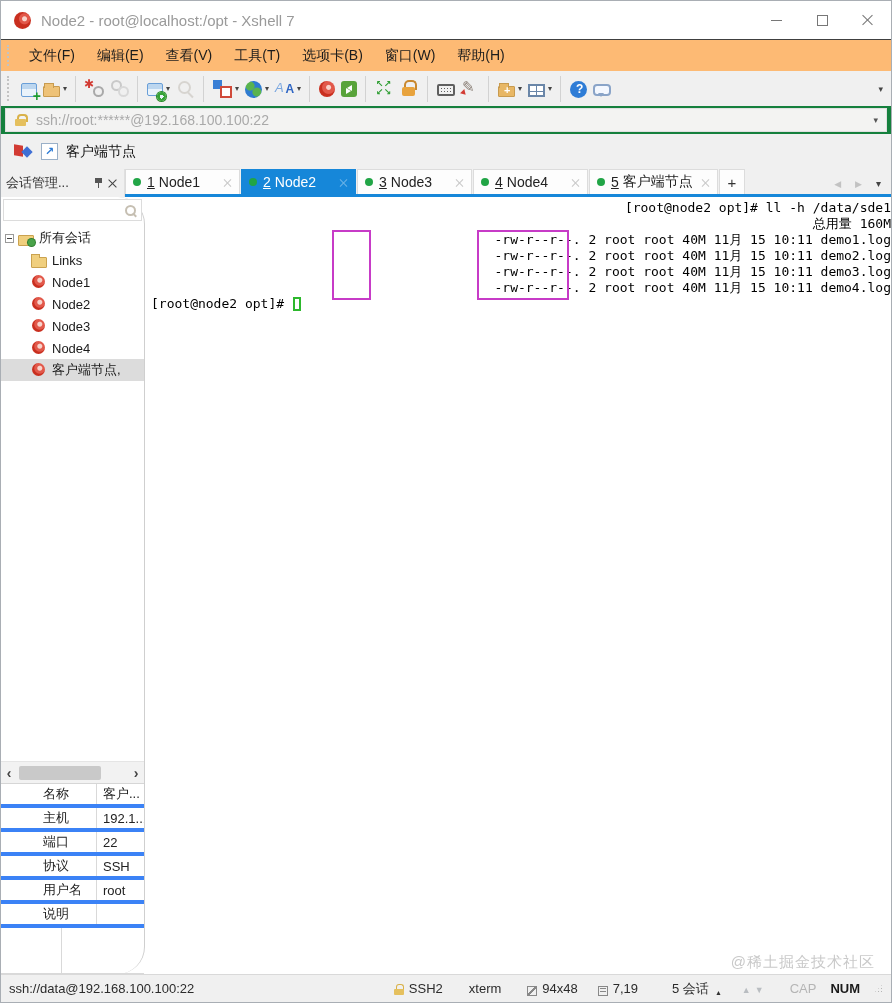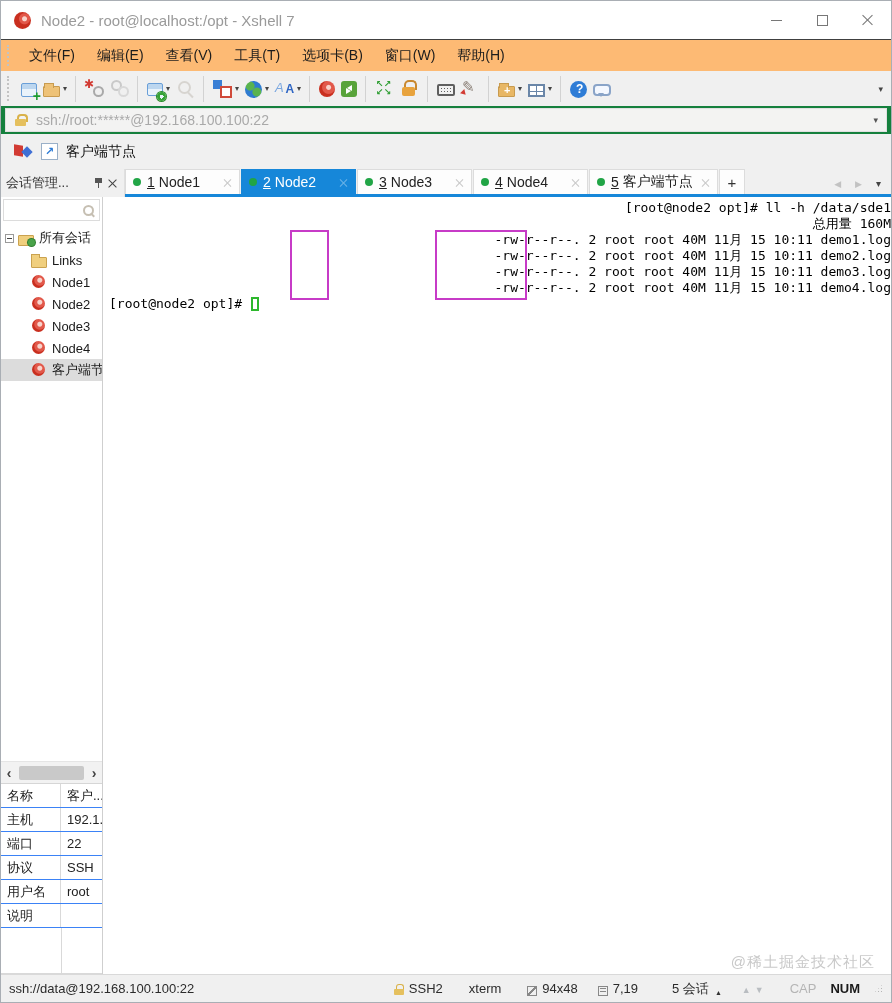--- a/index.html
+++ b/index.html
@@ -130,21 +130,21 @@
   .tab.active .tclose::before,.tab.active .tclose::after{ background:#cfe6f7;}
   .newtab-btn{ width:26px; display:flex; align-items:center; justify-content:center; background:#fdfdfd; border:1px solid #dcdcdc; border-bottom:none; color:#333; font-size:15px;}
   .newtab-btn::before{ content:"+";}
   .tab-nav{ margin-left:auto; display:flex; align-items:center; gap:14px; padding-right:10px;}
   .tnav-prev::before{ content:"◀"; color:#c2c2c2; font-size:9px;}
   .tnav-next::before{ content:"▶"; color:#c2c2c2; font-size:9px;}
   .tnav-dd::before{ content:"▾"; color:#444; font-size:10px;}
 
   
   .main{ flex:1; display:flex; min-height:0;}
-  .sidebar{ width:102px; flex:none; background:#fff; border-right:1px solid #cfcfcf; display:flex; flex-direction:column;}
+  .sidebar{ width:144px; flex:none; background:#fff; border-right:1px solid #cfcfcf; display:flex; flex-direction:column;border-radius:27px;}
   .search-box{ height:22px; margin:2px; border:1px solid #dcdcdc; background:#fff; display:flex; align-items:center; justify-content:flex-end; padding-right:4px;}
   .search-glyph{ position:relative; width:13px; height:13px; opacity:.8;}
   .search-glyph::before{ content:""; position:absolute; left:1px; top:1px; width:7px; height:7px; border:2px solid #b8b0a0; border-radius:50%;}
   .search-glyph::after{ content:""; position:absolute; right:0; bottom:1px; width:5px; height:2px; background:#b8b0a0; transform:rotate(45deg);}
   .tree{ margin-top:4px;}
   .titem{ display:flex; align-items:center; height:22px; font-size:13px; color:#1a1a1a; padding-left:4px; white-space:nowrap; overflow:hidden;}
   .titem.lvl-1{ padding-left:30px;}
   .titem.selected{ background:#dcdcdc;}
   .texp{ display:none; width:9px; height:9px; border:1px solid #9a9a9a; background:#fff; position:relative; margin-right:4px; flex:none;}
   .texp.show{ display:inline-block;}
@@ -155,21 +155,21 @@
   .ic-folder-gear::after{ content:""; position:absolute; right:-1px; bottom:-1px; width:7px; height:7px; border-radius:50%; background:#4aa34a; box-shadow:0 0 0 1px #2f7e2f;}
   .ic-shell{ }
   .ic-shell::before{ content:""; position:absolute; left:1px; top:0; width:13px; height:13px; border-radius:50%;
       background:radial-gradient(circle at 60% 40%, #f8d3cb 0 2px, #e2584a 3px 5px, #c92f1f 6px);}
   .sidebar-fill{ flex:1;}
   .hscroll{ height:22px; background:#f2f2f2; display:flex; align-items:center; flex:none; border-top:1px solid #e5e5e5;}
   .hs-left{ width:16px; text-align:center;} .hs-left::before{ content:"‹"; color:#444; font-size:14px; font-weight:bold;}
   .hs-thumb{ flex:1; height:14px; margin:0 2px; background:#c9c9c9; border-radius:2px; max-width:82px;}
   .hs-right{ width:16px; text-align:center; margin-left:auto;} .hs-right::before{ content:"›"; color:#444; font-size:14px; font-weight:bold;}
   .props{ border-top:1px solid #d6d6d6; flex:none;}
-  .prow{ display:flex; height:24px; border-bottom:1px solid #3b82f6; align-items:center;}
+  .prow{ display:flex; height:24px; border-bottom:4px solid #3b82f6; align-items:center;padding-left:36px;}
   .pkey{ width:60px; flex:none; font-size:13px; color:#222; padding-left:6px; border-right:1px solid #d9d9d9; height:100%; display:flex; align-items:center;}
   .pval{ flex:1; font-size:13px; color:#222; padding-left:6px; white-space:nowrap; overflow:hidden;}
   .props-tail{ height:46px; border-bottom:1px solid #d9d9d9; display:flex;}
   .props-tail::before{ content:""; width:60px; border-right:1px solid #d9d9d9;}
 
   
   .terminal{ flex:1; background:#fff; position:relative; overflow:hidden; padding:3px 0 0 6px;}
   .tline{ font-family:"DejaVu Sans Mono","Liberation Mono",monospace; font-size:13px; line-height:16px; color:#000; white-space:pre;text-align:right;}
   .prompt-line{ display:flex; align-items:center;}
   .cursor{ width:8px; height:14px; border:2px solid #2db82d; display:inline-block; margin-left:1px;}

